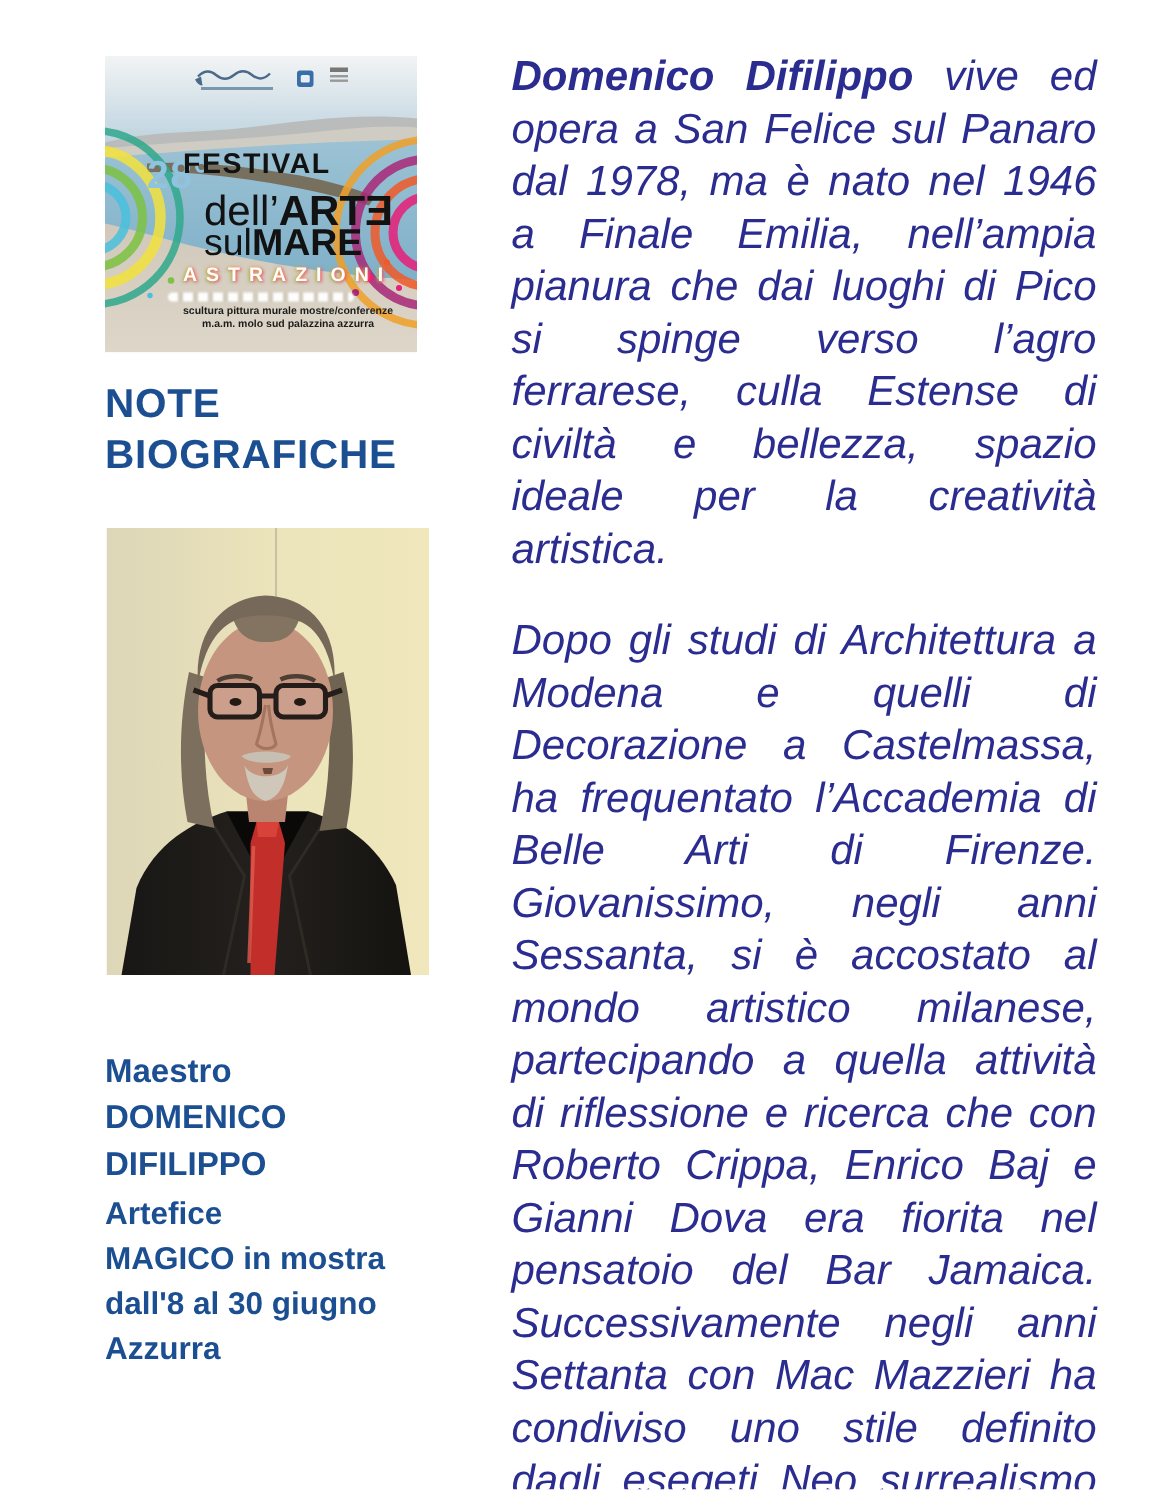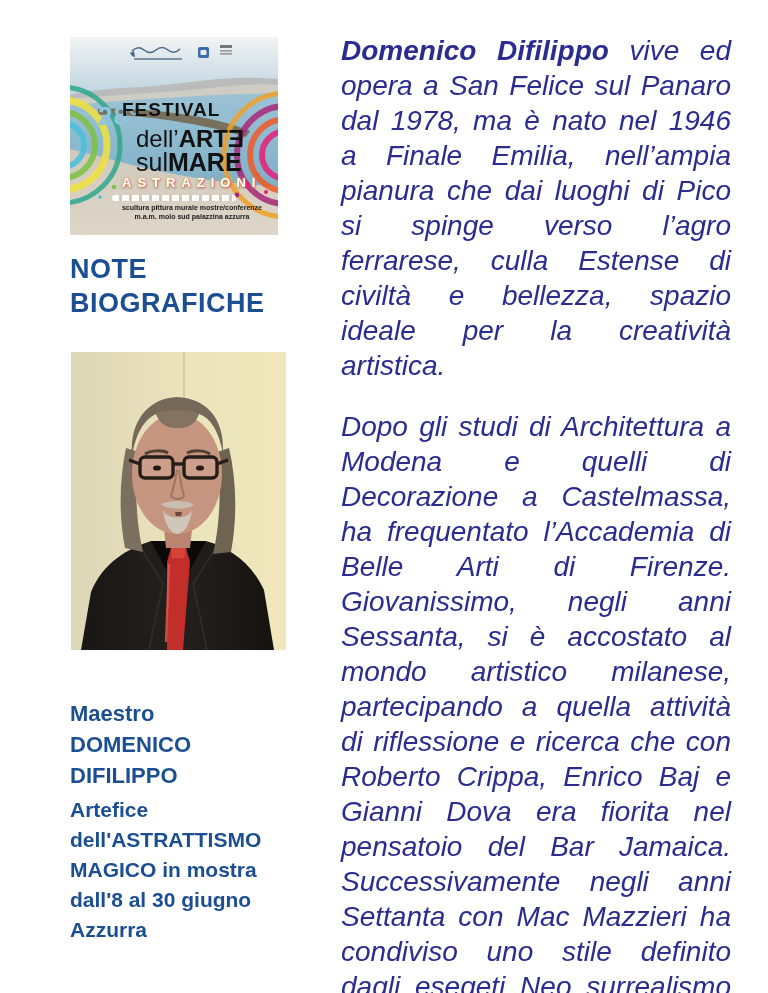--- a/index.html
+++ b/index.html
@@ -5,21 +5,21 @@
   html,body{margin:0;padding:0;background:#fff;}
   .page{position:relative;width:768px;height:993px;background:#ffffff;overflow:hidden;
         font-family:"Liberation Sans",sans-serif;}
 
   
   .poster{position:absolute;left:70px;top:37px;width:244px;height:198px;overflow:hidden;}
   .poster svg{position:absolute;left:0;top:0;}
   .poster .txt{position:absolute;white-space:nowrap;}
   .p-badge{left:28px;top:64px;font-size:26px;font-weight:bold;color:#8fc3e0;letter-spacing:1px;}
   .p-title1{left:52px;top:62px;font-size:19px;font-weight:600;color:#121212;letter-spacing:1px;}
-  .p-title2{left:66px;top:88px;font-size:24px;color:#121212;}
+  .p-title2{left:66px;top:88px;font-size:28px;color:#121212;}
   .p-title3{left:66px;top:111px;font-size:25px;color:#121212;}
   .p-light{font-weight:400;}
   .p-heavy{font-weight:800;}
   .p-sub{left:52px;top:138px;font-size:13px;font-weight:bold;color:#fdfdfd;letter-spacing:6px;
          text-shadow:0 0 3px rgba(255,160,60,.9),1px 1px 2px rgba(230,40,120,.8),-1px 1px 2px rgba(120,200,90,.8);}
   .p-blurline{position:absolute;left:42px;top:158px;width:124px;height:6px;border-radius:3px;
          background:repeating-linear-gradient(90deg,rgba(255,255,255,.95) 0 7px,rgba(200,190,170,.35) 7px 10px);
          filter:blur(.6px);}
   .p-info{left:50%;transform:translateX(-50%);font-size:7px;font-weight:bold;color:#1c1c1c;}
   .p-info1{top:167px;}
@@ -183,21 +183,20 @@
   </div>
 
   <div class="name-block">
     <div>Maestro</div>
     <div>DOMENICO</div>
     <div>DIFILIPPO</div>
   </div>
 
   <div class="info-block">
     <div>Artefice</div>
-    <div>dell'ASTRATTISMO</div>
     <div>MAGICO in mostra</div>
     <div>dall'8 al 30 giugno</div>
     <div>Azzurra</div>
   </div>
 
   <main class="bio-col">
     <p class="bio"><span class="lead">Domenico Difilippo</span><span> vive ed opera a San Felice sul Panaro dal 1978, ma è nato nel 1946 a Finale Emilia, nell’ampia pianura che dai luoghi di Pico si spinge verso l’agro ferrarese, culla Estense di civiltà e bellezza, spazio ideale per la creatività artistica.</span></p>
     <p class="bio">Dopo gli studi di Architettura a Modena e quelli di Decorazione a Castelmassa, ha frequentato l’Accademia di Belle Arti di Firenze. Giovanissimo, negli anni Sessanta, si è accostato al mondo artistico milanese, partecipando a quella attività di riflessione e ricerca che con Roberto Crippa, Enrico Baj e Gianni Dova era fiorita nel pensatoio del Bar Jamaica. Successivamente negli anni Settanta con Mac Mazzieri ha condiviso uno stile definito dagli esegeti Neo surrealismo Storico Modenese; poi, dopo un lungo soggiorno a Parigi, si è orientato verso la pittura onirica. Nel 1991 a Brema pubblica il manifesto dell’Astrattismo Magico accompagnato da una mostra personale censita ampiamente dai</p>
   </main>
 

